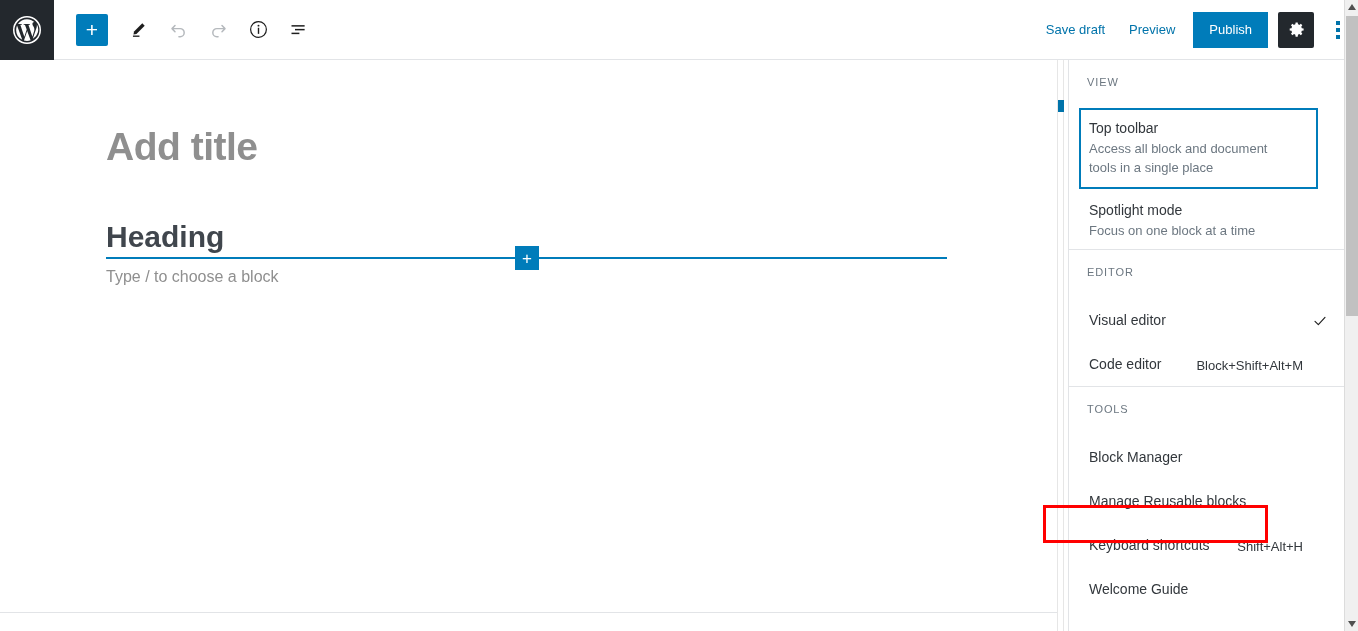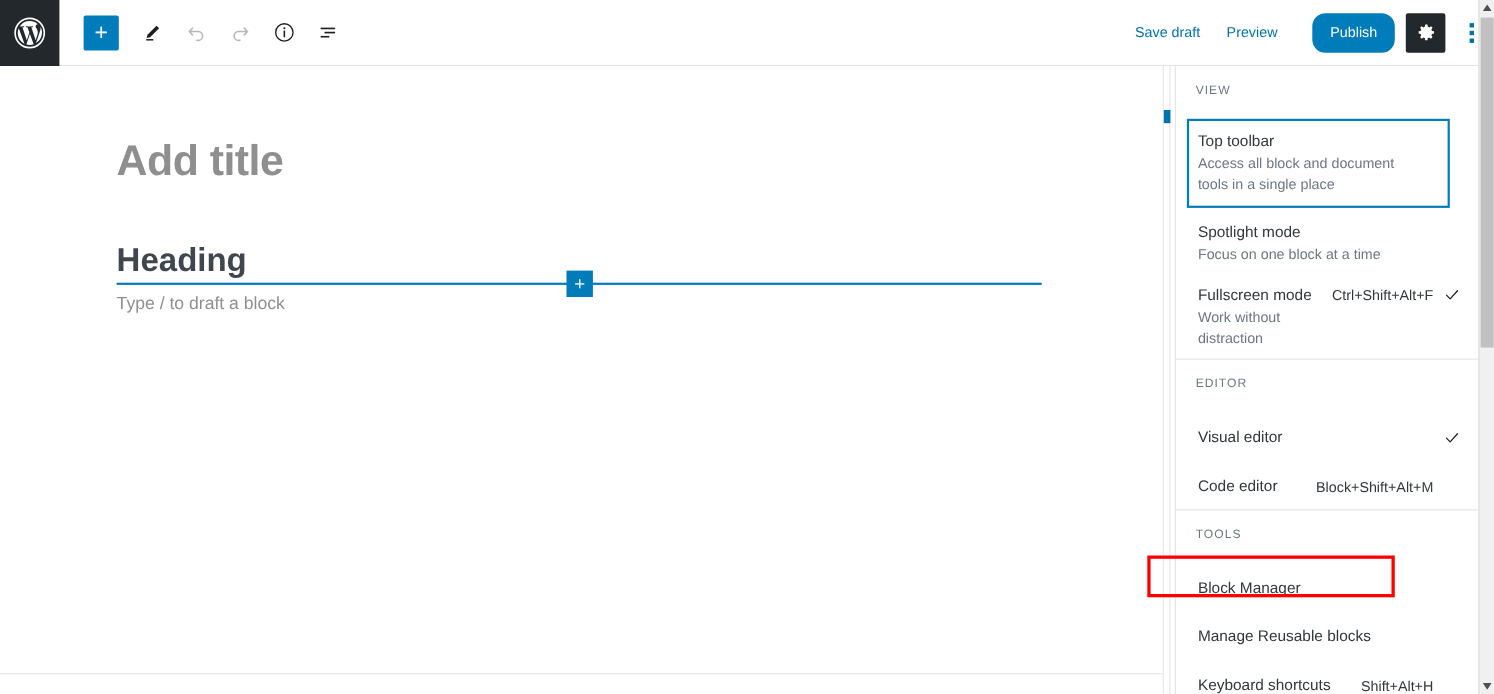--- a/index.html
+++ b/index.html
@@ -55,22 +55,22 @@
 
   .link-btn {
     background: none; border: none; cursor: pointer;
     color: #0073aa; font-size: 13px;
     font-family: "Liberation Sans", sans-serif;
     padding: 8px 12px;
   }
   .publish-btn {
     background: #007cba; color: #fff; border: none; cursor: pointer;
     font-size: 13px; font-family: "Liberation Sans", sans-serif;
-    padding: 0 16px; height: 36px; border-radius: 12px;
-    margin-left: 20px;
+    padding: 0 16px; height: 36px; border-radius: 0;
+    margin-left: 6px;
   }
   .gear-btn {
     width: 36px; height: 36px; margin-left: 10px;
     background: #23282d; border-radius: 2px; border: none; cursor: pointer;
     display: flex; align-items: center; justify-content: center;
   }
   .ellipsis-btn {
     width: 32px; height: 36px; margin-left: 8px;
     background: transparent; border: none; cursor: pointer;
     display: flex; flex-direction: column; align-items: center;
@@ -292,21 +292,21 @@
   <div class="canvas">
     <div class="post-title">Add title</div>
 
     <div class="block-heading">Heading</div>
 
     <div class="inserter-line"></div>
     <button class="inserter-sq">
       <span>+</span>
     </button>
 
-    <div class="block-placeholder">Type / to draft a block</div>
+    <div class="block-placeholder">Type / to choose a block</div>
 
     <div class="bottom-rule"></div>
   </div>
 
   <div class="panel-scroll-track"></div>
   <div class="panel-scroll-thumb"></div>
 
   <div class="menu-panel" id="menu-panel">
       <div class="menu-group">
         <div class="group-label">VIEW</div>
@@ -321,49 +321,35 @@
         </div>
         <div class="menu-item">
           <div class="mi-texts">
             <div class="mi-title">Spotlight mode</div>
             <div class="mi-sub">Focus on one block at a time</div>
           </div>
           <div class="mi-right">
             <div class="mi-check empty"></div>
           </div>
         </div>
-        <div class="menu-item">
-          <div class="mi-texts">
-            <div class="mi-title">Fullscreen mode</div>
-            <div class="mi-sub">Work without distraction</div>
-          </div>
-          <div class="mi-right">
-            <div class="mi-shortcut">Ctrl+Shift+Alt+F</div>
+      </div>
+      <div class="menu-group">
+        <div class="group-label">EDITOR</div>
+        <div class="menu-item simple">
+          <div class="mi-texts">
+            <div class="mi-title">Visual editor</div>
+          </div>
+          <div class="mi-right">
             <div class="mi-check">
               <svg width="16" height="16" viewBox="0 0 24 24" aria-hidden="true">
                 <path fill="none" stroke="#1e1e1e" stroke-width="1.7" stroke-linecap="round" stroke-linejoin="round" d="M4.5 12.5 9.5 17.5 19.5 6.5"></path>
               </svg>
             </div>
           </div>
         </div>
-      </div>
-      <div class="menu-group">
-        <div class="group-label">EDITOR</div>
-        <div class="menu-item simple">
-          <div class="mi-texts">
-            <div class="mi-title">Visual editor</div>
-          </div>
-          <div class="mi-right">
-            <div class="mi-check">
-              <svg width="16" height="16" viewBox="0 0 24 24" aria-hidden="true">
-                <path fill="none" stroke="#1e1e1e" stroke-width="1.7" stroke-linecap="round" stroke-linejoin="round" d="M4.5 12.5 9.5 17.5 19.5 6.5"></path>
-              </svg>
-            </div>
-          </div>
-        </div>
         <div class="menu-item simple">
           <div class="mi-texts">
             <div class="mi-title">Code editor</div>
           </div>
           <div class="mi-right">
             <div class="mi-shortcut">Block+Shift+Alt+M</div>
             <div class="mi-check empty"></div>
           </div>
         </div>
       </div>

